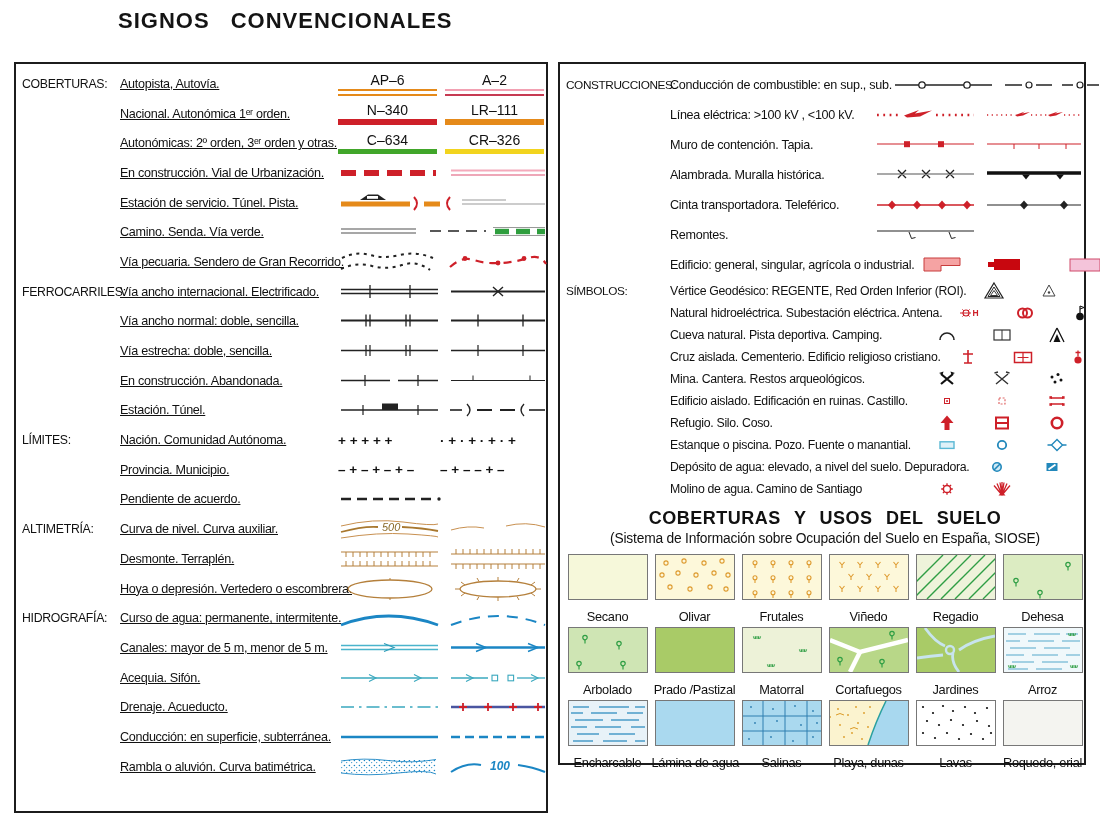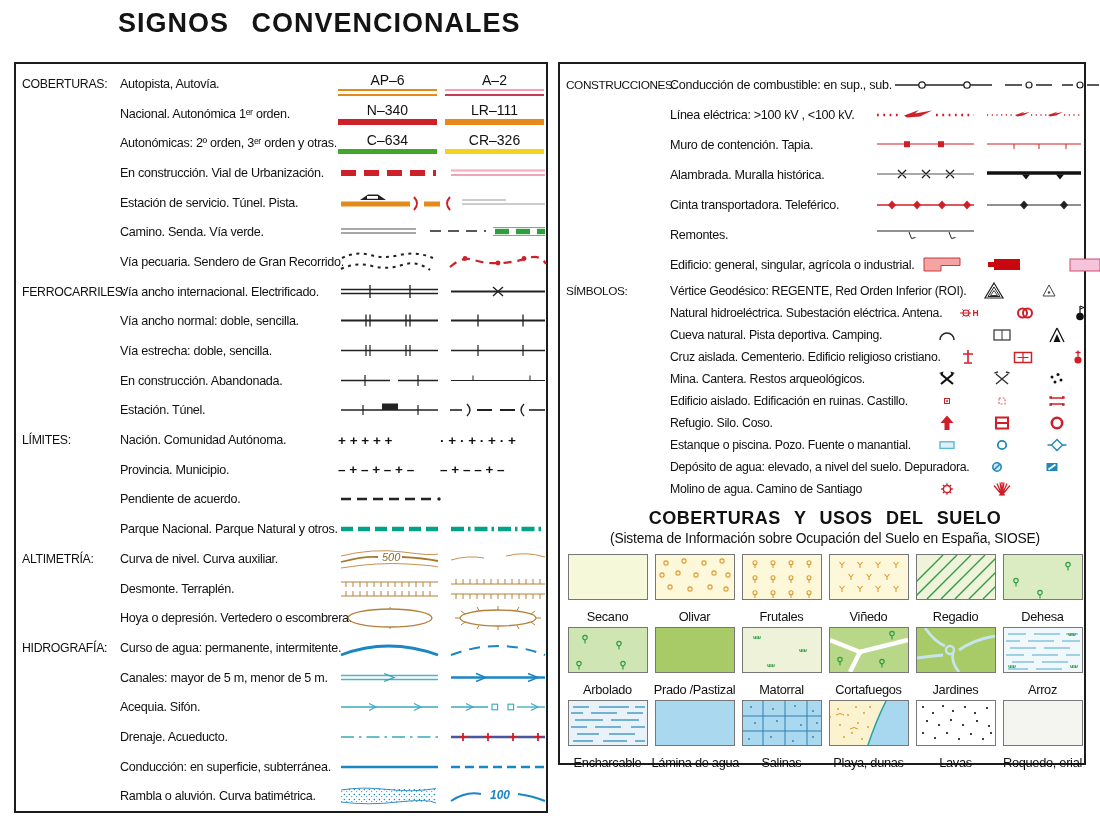--- a/index.html
+++ b/index.html
@@ -1,25 +1,25 @@
 <!DOCTYPE html>
 <html><head>
 <meta charset="utf-8">
 <style>
   html,body{margin:0;padding:0;background:#fff;}
   #page{position:relative;width:1100px;height:821px;background:#fff;
         font-family:"Liberation Sans",sans-serif;color:#111;overflow:hidden;}
-  #main-title{position:absolute;left:118px;top:8px;font-size:27px;font-weight:bold;
+  #main-title{position:absolute;left:118px;top:8px;font-size:22px;font-weight:bold;
         letter-spacing:1px;word-spacing:14px;color:#141414;}
   .panel{position:absolute;background:#fff;border:2px solid #1c1c1c;box-sizing:border-box;}
   #panel-left{left:14px;top:62px;width:534px;height:751px;padding:5px 0 0 6px;}
   #panel-right{left:558px;top:62px;width:528px;height:703px;padding:6px 0 0 6px;}
   .row{display:flex;align-items:center;height:29.7px;}
   .cat{width:98px;flex:none;font-size:12.3px;letter-spacing:-0.3px;white-space:nowrap;}
-  .desc{width:218px;flex:none;font-size:12.6px;letter-spacing:-0.3px;white-space:nowrap;}
+  .desc{width:218px;flex:none;font-size:12.6px;letter-spacing:-0.3px;white-space:nowrap;text-decoration:underline;}
   .syms{width:212px;flex:none;display:flex;align-items:center;}
   svg.s{width:210px;height:26px;flex:none;}
   .roadcell{width:99px;flex:none;text-align:center;margin-right:8px;}
   .roadlabel{font-size:14px;letter-spacing:0;}
   .roadbar{margin-top:1px;}
   .bar-ap6{height:7px;border-top:2.5px solid #E58A1A;border-bottom:2.5px solid #E58A1A;box-sizing:border-box;}
   .bar-a2{height:7px;border-top:2.5px solid #F2A0B2;border-bottom:2.5px solid #C63A52;box-sizing:border-box;}
   .bar-n340{height:5.5px;background:#CE2029;}
   .bar-lr111{height:5.5px;background:#E58A1A;}
   .bar-c634{height:5.5px;background:#41A62A;}
@@ -277,30 +277,20 @@
       <div class="cat"></div>
       <div class="desc">Pendiente de acuerdo.</div>
       <div class="syms">
           <svg class="s" viewBox="0 0 210 26">
         <line x1="3" y1="13" x2="95" y2="13" stroke="#222" stroke-width="2.5" stroke-dasharray="10 6"></line>
         <circle cx="101" cy="13" r="1.7" fill="#222"></circle>
       </svg>
         </div>
     </div>
 
-    <div class="row">
-      <div class="cat"></div>
-      <div class="desc">Parque Nacional. Parque Natural y otros.</div>
-      <div class="syms">
-          <svg class="s" viewBox="0 0 210 26">
-        <line x1="3" y1="13" x2="100" y2="13" stroke="#00A389" stroke-width="4.5" stroke-dasharray="12 5"></line>
-        <line x1="113" y1="13" x2="207" y2="13" stroke="#00A389" stroke-width="4.5" stroke-dasharray="13 4 2.5 4"></line>
-      </svg>
-        </div>
-    </div>
 
     <div class="row">
       <div class="cat">ALTIMETRÍA:</div>
       <div class="desc">Curva de nivel. Curva auxiliar.</div>
       <div class="syms">
           <svg class="s" viewBox="0 0 210 26">
         <path d="M3,10 Q35,2 65,6 T100,8" stroke="#C89050" stroke-width="1" fill="none"></path>
         <path d="M3,16 Q25,10 40,11" stroke="#A9782F" stroke-width="1.8" fill="none"></path>
         <path d="M64,11 Q85,12 100,15" stroke="#A9782F" stroke-width="1.8" fill="none"></path>
         <text x="44" y="15" font-size="11" font-style="italic" fill="#8a6a28">500</text>

